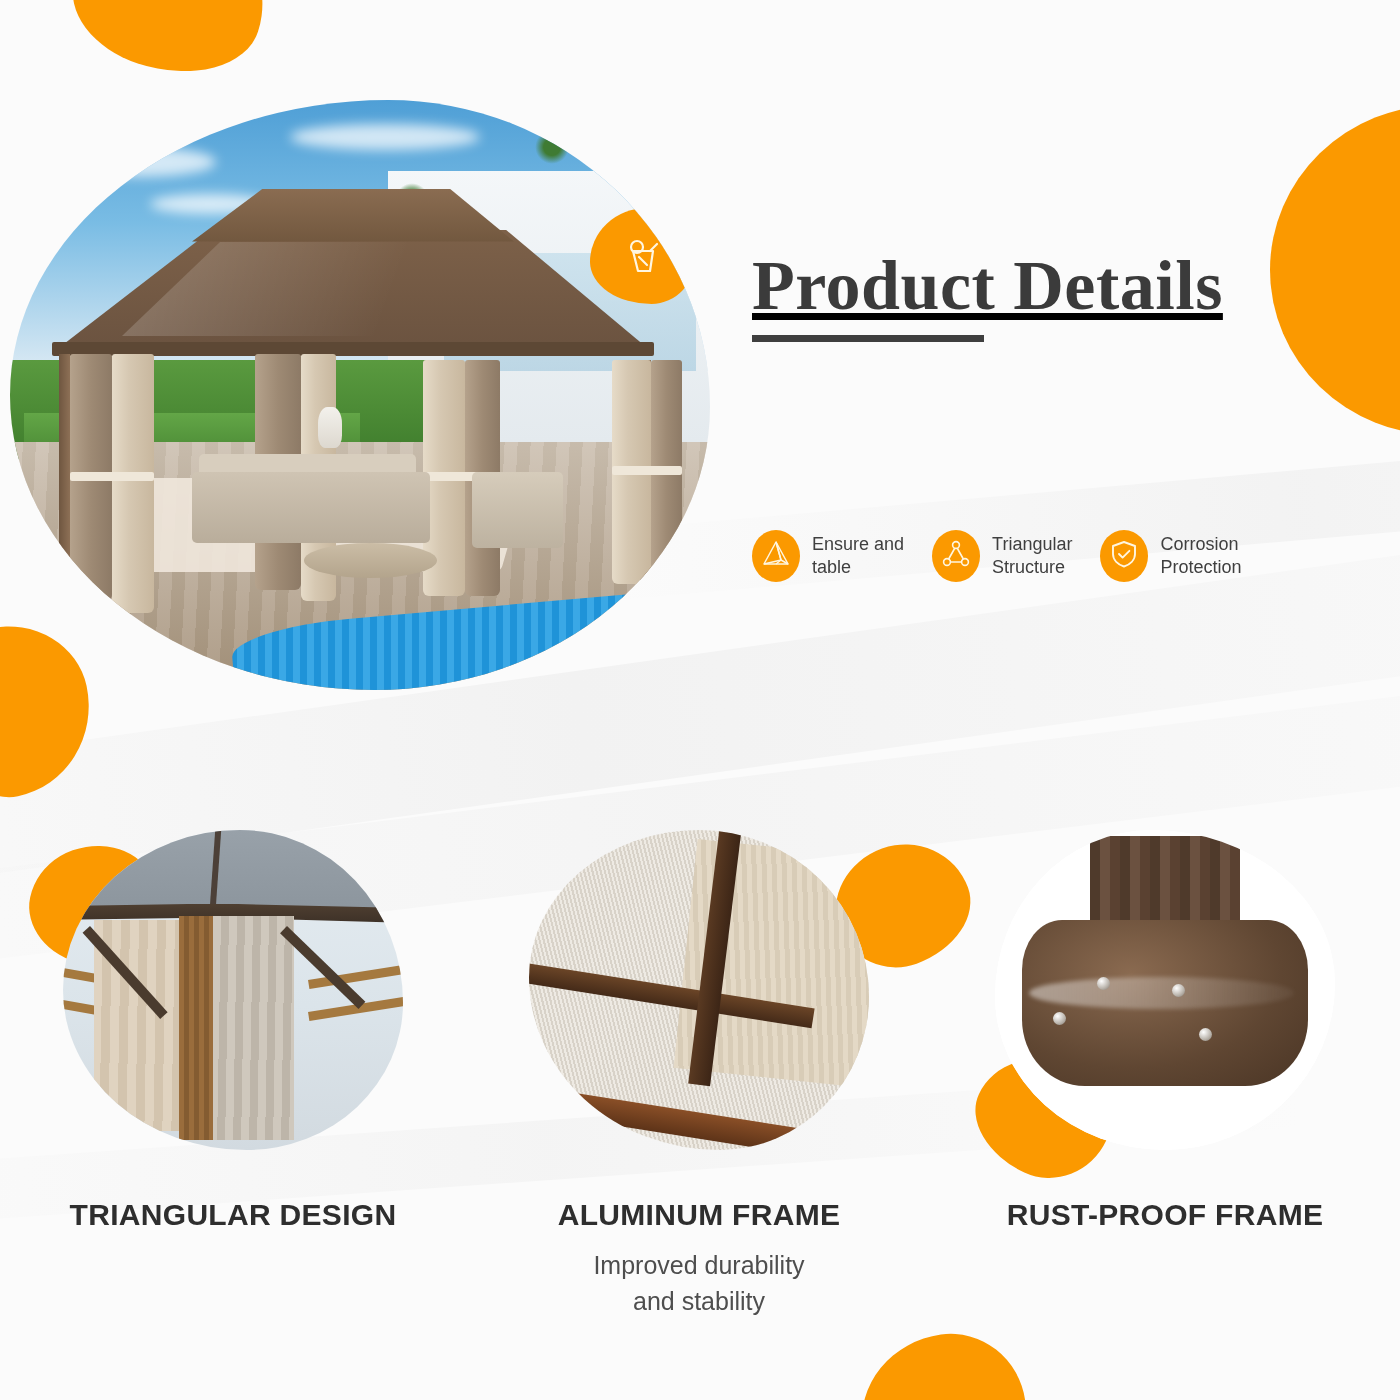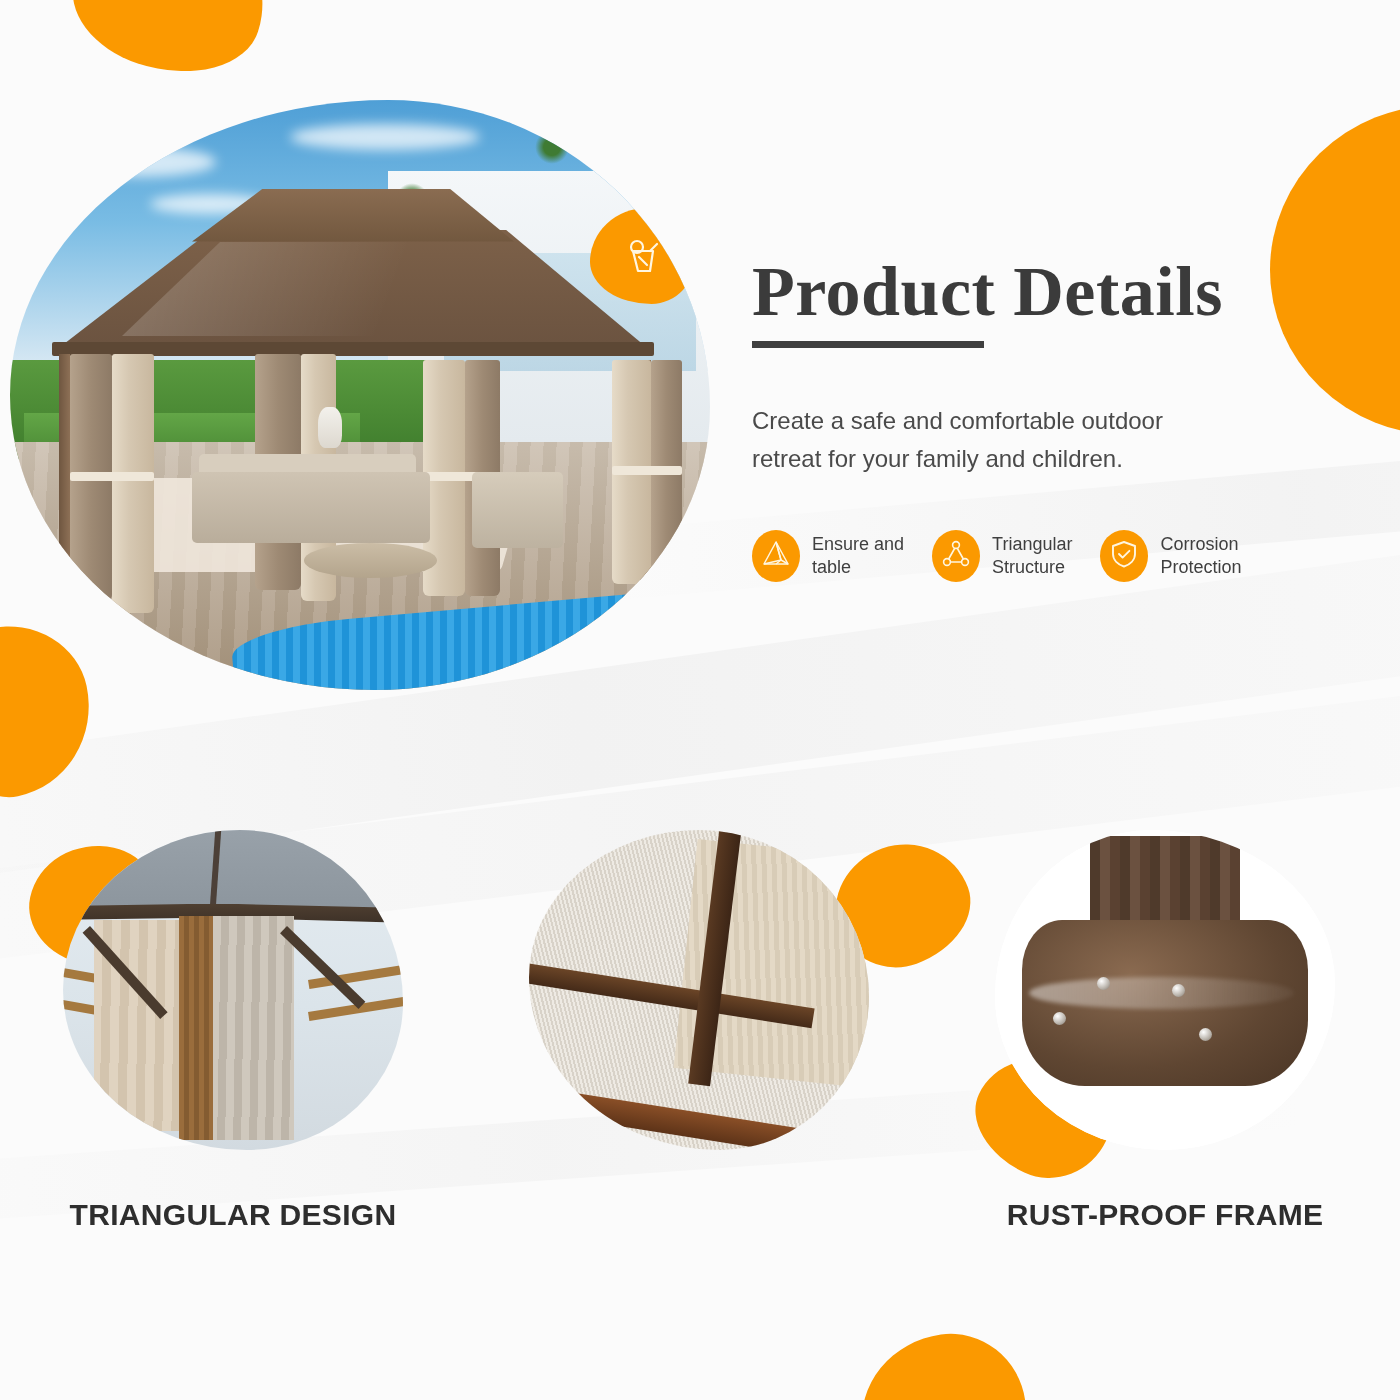--- a/index.html
+++ b/index.html
@@ -97,21 +97,21 @@
   .palm{position:absolute;width:34px;height:34px;border-radius:50%;
      background:radial-gradient(circle,#3f7b33 35%,rgba(63,123,51,0) 70%);}
 
   
   .hero-badge{position:absolute;background:#fb9900;display:flex;align-items:center;justify-content:center;}
   .hero-badge.drink{width:106px;height:96px;left:580px;top:108px;
       border-radius:54% 46% 42% 58% / 56% 50% 50% 44%;}
   .hero-badge svg{display:block;}
 
   
-  .panel{position:absolute;left:752px;top:256px;width:580px;}
+  .panel{position:absolute;left:752px;top:250px;width:580px;text-decoration:underline;}
   .title{
     font-family:"Liberation Serif",serif;
     font-weight:700;font-size:70px;line-height:1.02;color:#3b3b3b;
     letter-spacing:.5px;margin:0;
   }
   .title-rule{width:232px;height:7px;background:#3f3f3f;margin-top:14px;}
   .subtitle{
     margin-top:54px;font-size:24px;line-height:1.55;color:#4a4a4a;max-width:430px;
   }
 
@@ -260,21 +260,20 @@
           <path d="M19 24 L27 32"></path>
         </svg>
       </span>
     </div>
 
   </div>
 
   <div class="panel">
     <h1 class="title">Product Details</h1>
     <div class="title-rule"></div>
-    <p class="subtitle">Create a safe and comfortable outdoor retreat for your family and children.</p>
   </div>
 
   <div class="badges">
 
     <div class="badge">
       <div class="badge-circle">
         <span>
           <svg width="30" height="30" viewBox="0 0 30 30" fill="none" stroke="#fff6e0" stroke-width="1.5" stroke-linejoin="round">
             <path d="M15 3 L27 25 L3 25 Z"></path>
             <path d="M15 3 L20 21 L3 25"></path>
@@ -339,20 +338,23 @@
     </div>
 
     <div class="card">
       <div class="card-photo c2">
         <div class="p2-mesh"></div>
         <div class="p2-panel"></div>
         <div class="p2-beam-h"></div>
         <div class="p2-beam-v"></div>
         <div class="p2-beam-b"></div>
       </div>
+      <div class="card-title">ALUMINUM FRAME</div>
+      <div class="card-text">Improved durability
+and stability</div>
     </div>
 
     <div class="card">
       <div class="card-photo c3">
         <div class="p3-bg"></div>
         <div class="p3-post"></div>
         <div class="p3-base"></div>
         <div class="p3-base-hl"></div>
         <div class="p3-bolt" style="left:17%;top:57%;"></div>
         <div class="p3-bolt" style="left:30%;top:46%;"></div>

